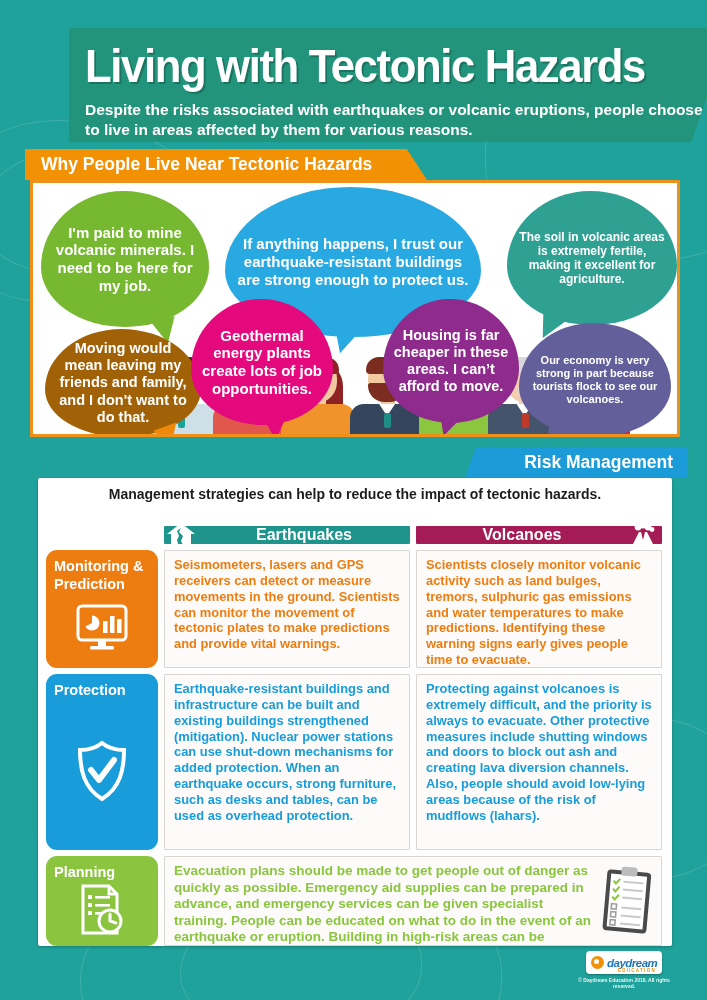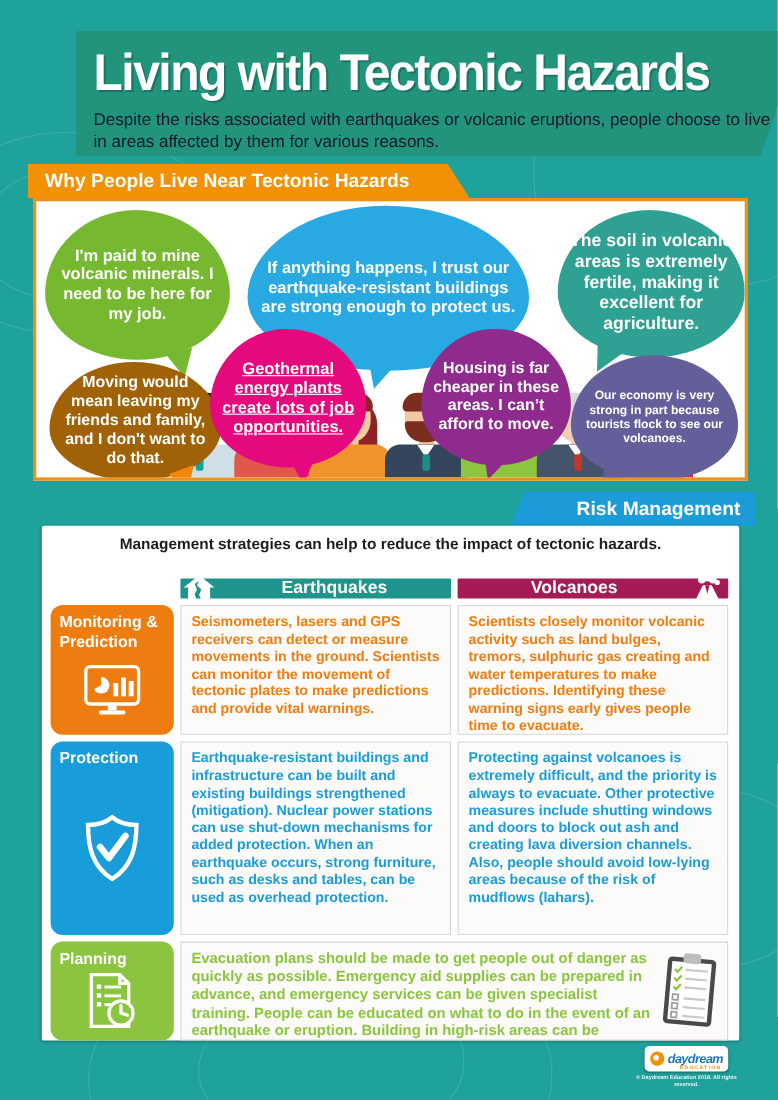--- a/index.html
+++ b/index.html
@@ -11,44 +11,44 @@
   .c3{width:300px;height:200px;right:-80px;top:60px;border-radius:55% 45% 50% 50%/45% 55% 50% 50%;}
   .c4{width:420px;height:240px;left:80px;bottom:-100px;border-radius:48% 52% 55% 45%/52% 48% 50% 50%;}
   .c5{width:240px;height:140px;left:180px;bottom:-40px;border-radius:50% 50% 55% 45%/55% 45% 52% 48%;}
   .c6{width:200px;height:160px;right:-40px;bottom:120px;border-radius:52% 48% 50% 50%/48% 52% 50% 50%;}
 
   
   .title-band{position:absolute;left:25px;top:28px;width:662px;height:114px;background:var(--band-green,#23947c);
     clip-path:polygon(0 0,100% 0,94% 100%,0 100%);padding:10px 0 0 16px;box-sizing:border-box;margin-left:44px;}
   .title-band h1{margin:0;color:#fff;font-size:47px;font-weight:700;letter-spacing:-1.5px;white-space:nowrap;
     transform:scaleX(.93);transform-origin:left center;text-shadow:2px 2px 0 rgba(0,0,0,.22);}
-  .title-band p{margin:7px 0 0;color:#0f172a;font-size:15.5px;font-weight:400;line-height:1.3;max-width:620px;}
+  .title-band p{margin:7px 0 0;color:#ffffff;font-size:15.5px;font-weight:700;line-height:1.3;max-width:620px;}
 
   
   .banner-why{position:absolute;left:25px;top:149px;width:402px;height:31px;background:var(--banner-orange,#f39104);
     clip-path:polygon(0 0,95% 0,100% 100%,0 100%);color:#fff;font-size:17.5px;font-weight:700;line-height:31px;
     padding-left:16px;box-sizing:border-box;}
 
   
   .bubbles-box{position:absolute;left:30px;top:180px;width:650px;height:257px;background:#fff;
     border:3px solid var(--box-border-orange,#ef9119);box-sizing:border-box;overflow:hidden;}
   .bubble{position:absolute;display:flex;align-items:center;justify-content:center;text-align:center;
     color:#fff;font-weight:700;padding:10px;box-sizing:border-box;line-height:1.18;
     border-radius:49% 51% 50% 50%/56% 56% 44% 44%;z-index:6;}
   .tail{position:absolute;width:0;height:0;border-left:9px solid transparent;border-right:15px solid transparent;
     border-top:24px solid #000;}
   .b1{left:8px;top:8px;width:168px;height:136px;font-size:15px;}
   .b1 .tail{left:68%;bottom:-16px;transform:rotate(-18deg);}
   .b2{left:192px;top:4px;width:256px;height:150px;font-size:15px;}
   .b2 .tail{left:42%;bottom:-17px;transform:rotate(10deg);}
-  .b3{left:474px;top:8px;width:170px;height:134px;font-size:16px;}
+  .b3{left:474px;top:8px;width:170px;height:134px;font-size:12px;}
   .b3 .tail{left:18%;bottom:-15px;transform:rotate(22deg);}
   .b4{left:12px;top:146px;width:156px;height:108px;font-size:14.5px;}
   .b4 .tail{left:72%;bottom:-13px;transform:rotate(-20deg);}
-  .b5{left:158px;top:116px;width:142px;height:126px;font-size:15px;text-decoration:underline;}
+  .b5{left:158px;top:116px;width:142px;height:126px;font-size:15px;}
   .b5 .tail{left:52%;bottom:-15px;transform:rotate(-8deg);}
   .b6{left:350px;top:116px;width:136px;height:124px;font-size:14.5px;}
   .b6 .tail{left:40%;bottom:-14px;transform:rotate(12deg);}
   .b7{left:486px;top:140px;width:152px;height:114px;font-size:11px;}
   .b7 .tail{left:16%;bottom:-13px;transform:rotate(26deg);}
 
   .people{position:absolute;left:0;bottom:0;width:100%;height:80px;z-index:5;}
   .avatar{position:absolute;bottom:0;width:84px;height:80px;}
   .avatar div{position:absolute;}
 
@@ -236,21 +236,21 @@
             <rect x="17" y="43" width="24" height="3.5" rx="1.5" fill="#fff"></rect>
             <circle cx="19" cy="20" r="7.5" fill="#fff"></circle>
             <path d="M19 20 L19 11 A9 9 0 0 0 11.5 24 Z" fill="var(--row-orange,#ee7d11)"></path>
             <rect x="30" y="18" width="4.5" height="12" fill="#fff"></rect>
             <rect x="37" y="13" width="4.5" height="17" fill="#fff"></rect>
             <rect x="44" y="16" width="4.5" height="14" fill="#fff"></rect>
           </svg>
         </span>
       </div>
       <div class="cell" style="color:var(--row-orange)">Seismometers, lasers and GPS receivers can detect or measure movements in the ground. Scientists can monitor the movement of tectonic plates to make predictions and provide vital warnings.</div>
-      <div class="cell" style="color:var(--row-orange)">Scientists closely monitor volcanic activity such as land bulges, tremors, sulphuric gas creating and water temperatures to make predictions. Identifying these warning signs early gives people time to evacuate.</div>
+      <div class="cell" style="color:var(--row-orange)">Scientists closely monitor volcanic activity such as land bulges, tremors, sulphuric gas emissions and water temperatures to make predictions. Identifying these warning signs early gives people time to evacuate.</div>
 
       <div class="row-label" style="background:var(--row-blue)">
         <span class="t">Protection</span>
         <span class="ic">
           <svg width="52" height="62" viewBox="0 0 52 62">
             <path d="M26 3 C32 8 40 10 48 10 C48 30 44 48 26 59 C8 48 4 30 4 10 C12 10 20 8 26 3 Z" fill="none" stroke="#fff" stroke-width="4"></path>
             <path d="M15 30 L23 40 L38 20" fill="none" stroke="#fff" stroke-width="6" stroke-linecap="round" stroke-linejoin="round"></path>
           </svg>
         </span>
       </div>

